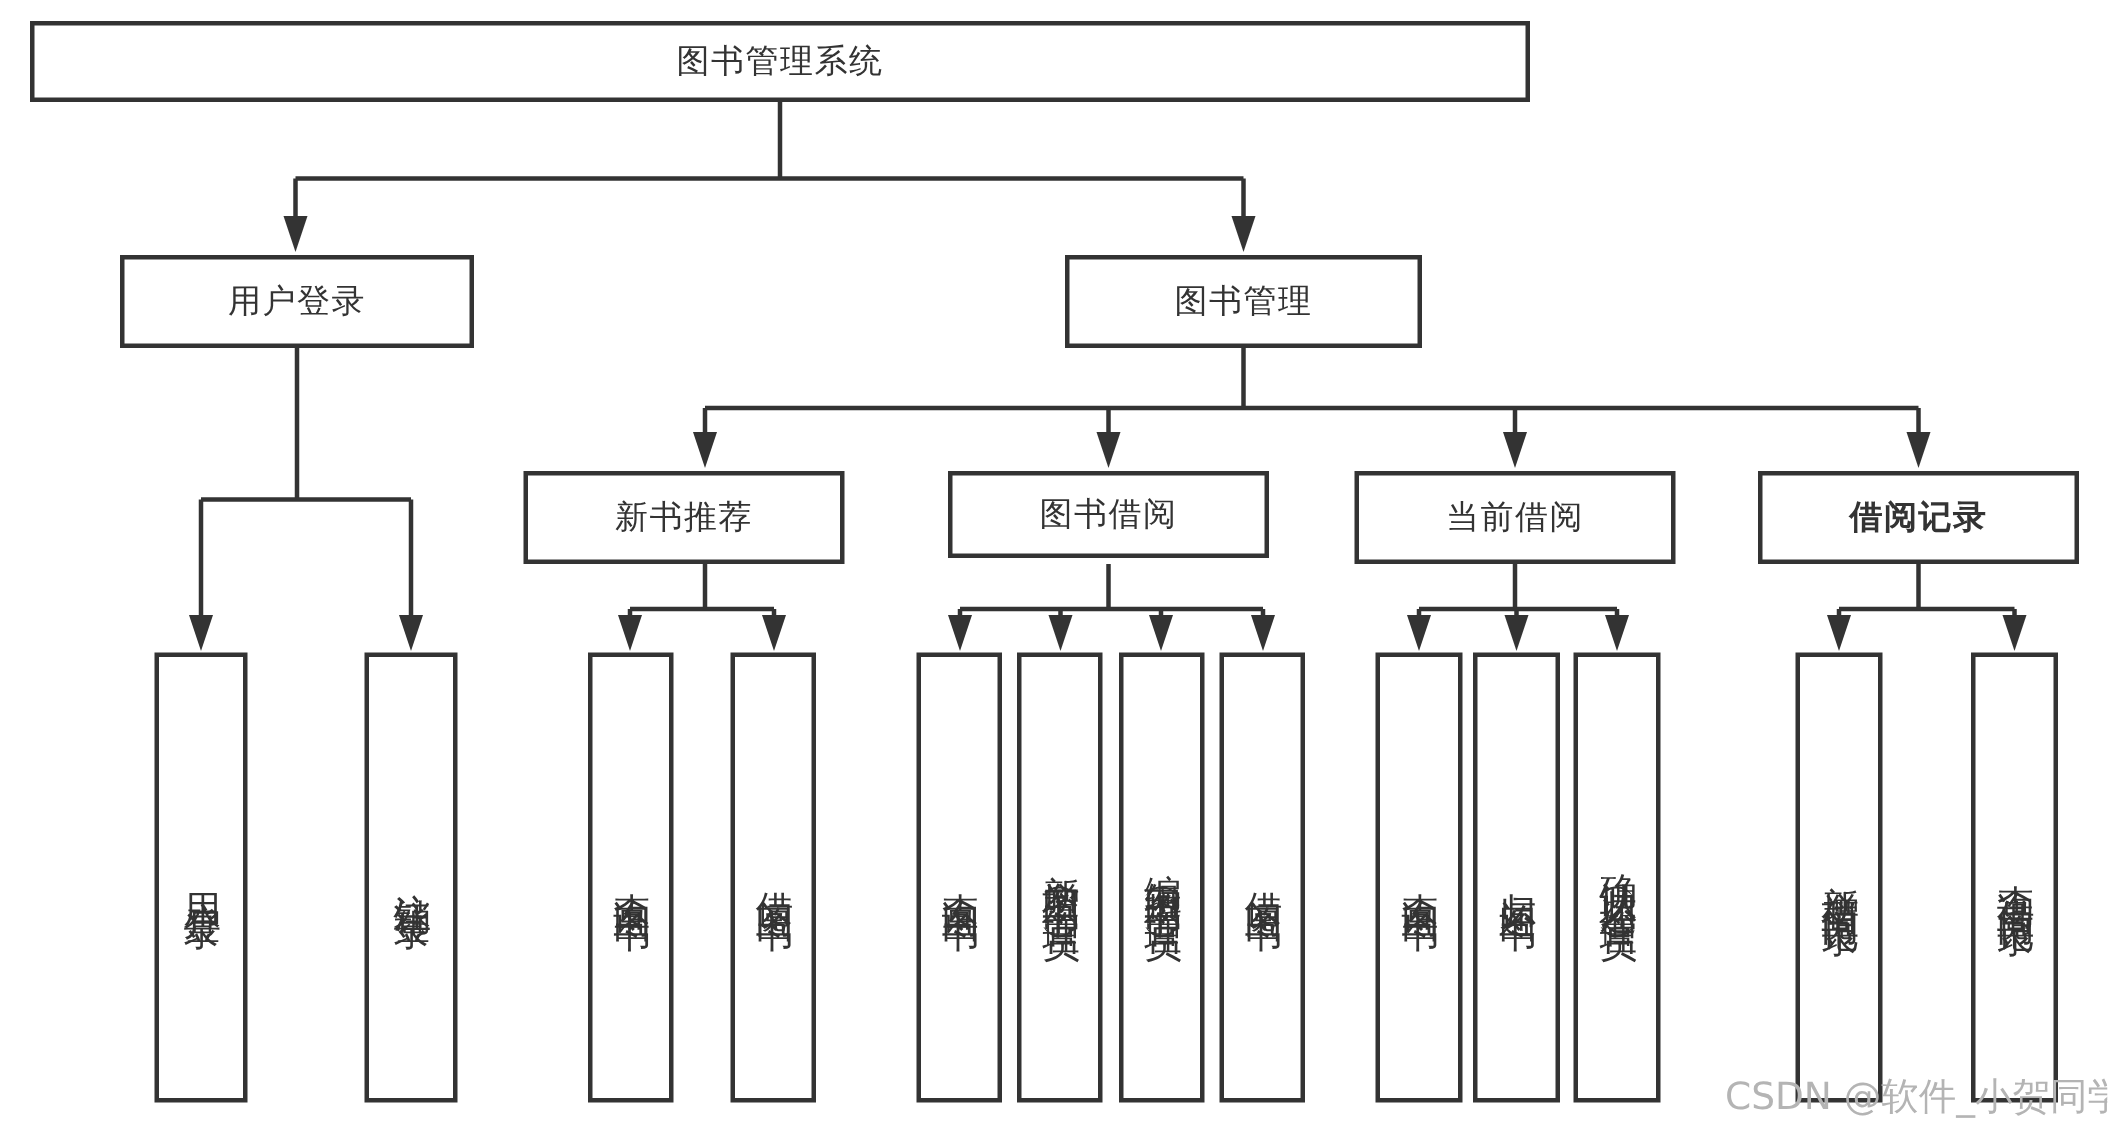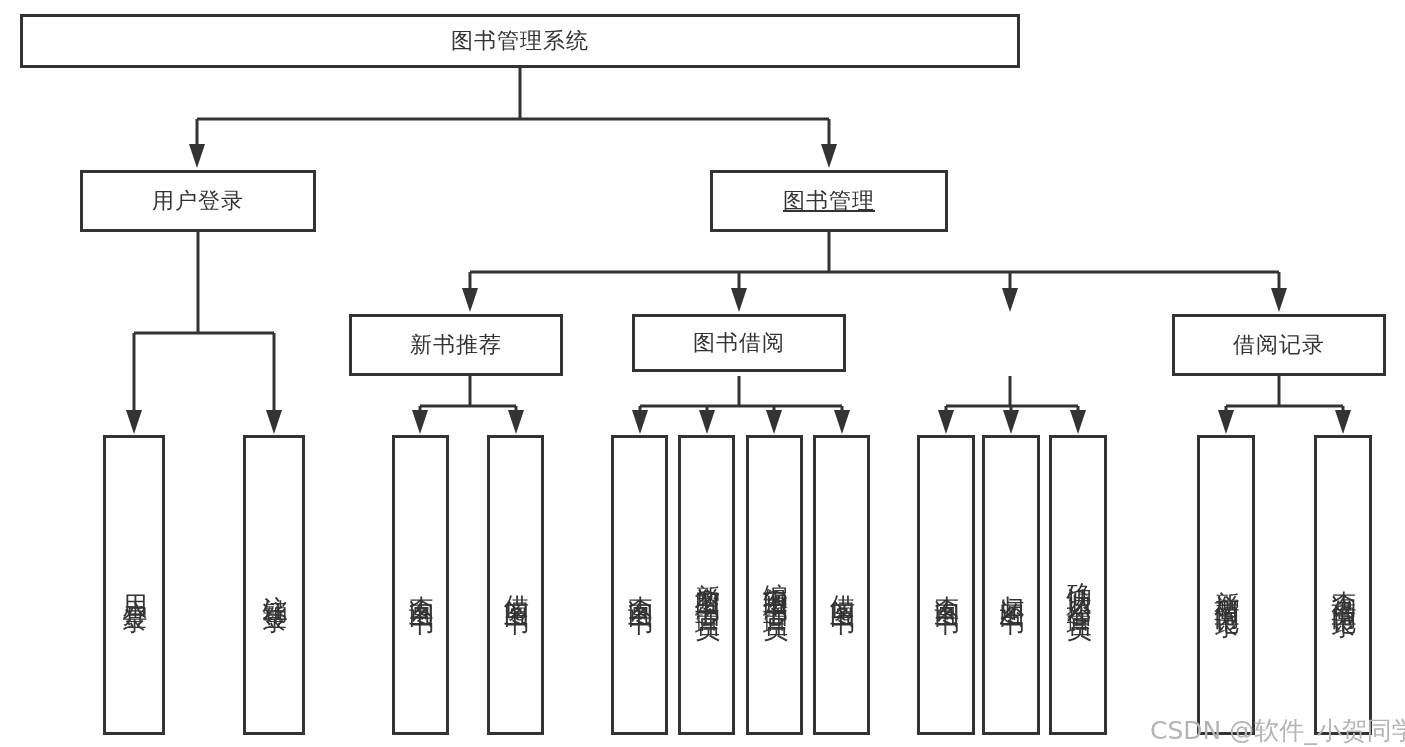--- a/index.html
+++ b/index.html
@@ -31,25 +31,25 @@
   .vtext {
     writing-mode: vertical-rl;
     text-orientation: mixed;
     letter-spacing: 5px;
     line-height: 1.15;
     white-space: nowrap;
   }
   
   .n-root       { left: 20px;   top: 14px;  width: 1000px; height: 54px; justify-content: center; }
   .n-userlogin  { left: 80px;   top: 170px; width: 236px;  height: 62px; }
-  .n-bookmgmt   { left: 710px;  top: 170px; width: 238px;  height: 62px; text-decoration: underline; }
+  .n-bookmgmt   { left: 710px;  top: 170px; width: 238px;  height: 62px; }
   .n-newbooks   { left: 349px;  top: 314px; width: 214px;  height: 62px; }
   .n-bookborrow { left: 632px;  top: 314px; width: 214px;  height: 58px; }
   .n-curborrow  { left: 903px;  top: 314px; width: 214px;  height: 62px; }
-  .n-records    { left: 1172px; top: 314px; width: 214px;  height: 62px; }
+  .n-records    { left: 1172px; top: 314px; width: 214px;  height: 62px; font-weight: bold; }
   .leaf { top: 435px; height: 300px; }
   .l-1a { left: 103px;  width: 62px; }
   .l-1b { left: 243px;  width: 62px; }
   .l-2a { left: 392px;  width: 57px; }
   .l-2b { left: 487px;  width: 57px; }
   .l-3a { left: 611px;  width: 57px; }
   .l-3b { left: 678px;  width: 57px; }
   .l-3c { left: 746px;  width: 57px; }
   .l-3d { left: 813px;  width: 57px; }
   .l-4a { left: 917px;  width: 58px; }
@@ -160,20 +160,23 @@
   <div class="box hbox n-bookmgmt">
     <span>图书管理</span>
   </div>
 
   <div class="box hbox n-newbooks">
     <span>新书推荐</span>
   </div>
   <div class="box hbox n-bookborrow">
     <span>图书借阅</span>
   </div>
+  <div class="box hbox n-curborrow">
+    <span>当前借阅</span>
+  </div>
   <div class="box hbox n-records">
     <span>借阅记录</span>
   </div>
 
   <div class="box vbox leaf l-1a">
     <span class="vtext">用户登录</span>
   </div>
   <div class="box vbox leaf l-1b">
     <span class="vtext">注销登录</span>
   </div>

